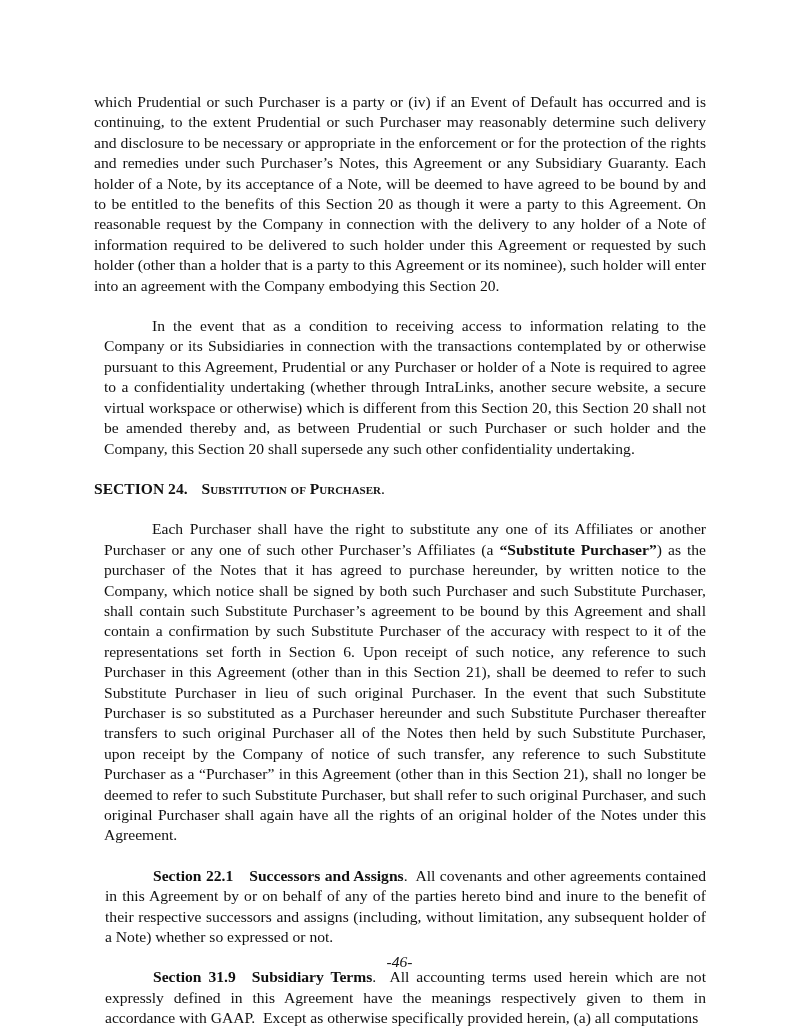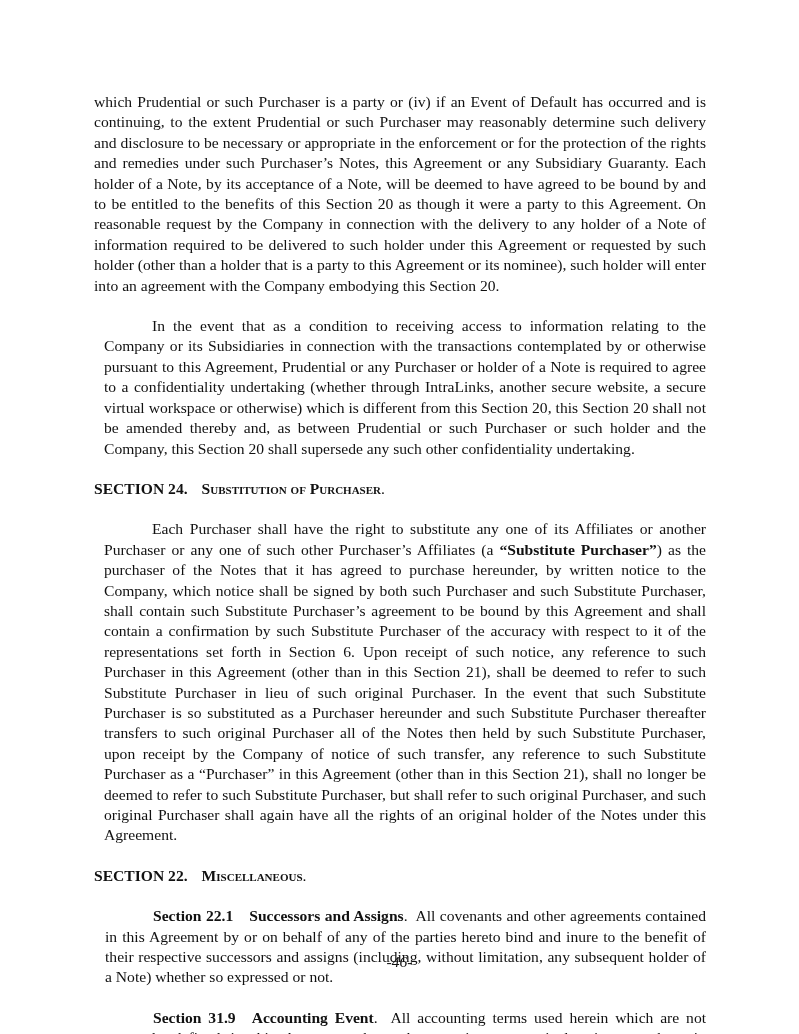--- a/index.html
+++ b/index.html
@@ -31,23 +31,20 @@
   <p class="para">which Prudential or such Purchaser is a party or (iv) if an Event of Default has occurred and is continuing, to the extent Prudential or such Purchaser may reasonably determine such delivery and disclosure to be necessary or appropriate in the enforcement or for the protection of the rights and remedies under such Purchaser’s Notes, this Agreement or any Subsidiary Guaranty. Each holder of a Note, by its acceptance of a Note, will be deemed to have agreed to be bound by and to be entitled to the benefits of this Section 20 as though it were a party to this Agreement. On reasonable request by the Company in connection with the delivery to any holder of a Note of information required to be delivered to such holder under this Agreement or requested by such holder (other than a holder that is a party to this Agreement or its nominee), such holder will enter into an agreement with the Company embodying this Section 20.</p>
 
   <p class="para indent">In the event that as a condition to receiving access to information relating to the Company or its Subsidiaries in connection with the transactions contemplated by or otherwise pursuant to this Agreement, Prudential or any Purchaser or holder of a Note is required to agree to a confidentiality undertaking (whether through IntraLinks, another secure website, a secure virtual workspace or otherwise) which is different from this Section 20, this Section 20 shall not be amended thereby and, as between Prudential or such Purchaser or such holder and the Company, this Section 20 shall supersede any such other confidentiality undertaking.</p>
 
   <div class="heading">
     <span>SECTION 24.</span><span class="sc">Substitution of Purchaser</span><span style="font-weight:normal">.</span>
   </div>
 
   <p class="para indent"><span>Each Purchaser shall have the right to substitute any one of its Affiliates or another Purchaser or any one of such other Purchaser’s Affiliates (a </span><span class="b">“Substitute Purchaser”</span><span>) as the purchaser of the Notes that it has agreed to purchase hereunder, by written notice to the Company, which notice shall be signed by both such Purchaser and such Substitute Purchaser, shall contain such Substitute Purchaser’s agreement to be bound by this Agreement and shall contain a confirmation by such Substitute Purchaser of the accuracy with respect to it of the representations set forth in Section 6.  Upon receipt of such notice, any reference to such Purchaser in this Agreement (other than in this Section 21), shall be deemed to refer to such Substitute Purchaser in lieu of such original Purchaser.  In the event that such Substitute Purchaser is so substituted as a Purchaser hereunder and such Substitute Purchaser thereafter transfers to such original Purchaser all of the Notes then held by such Substitute Purchaser, upon receipt by the Company of notice of such transfer, any reference to such Substitute Purchaser as a “Purchaser” in this Agreement (other than in this Section 21), shall no longer be deemed to refer to such Substitute Purchaser, but shall refer to such original Purchaser, and such original Purchaser shall again have all the rights of an original holder of the Notes under this Agreement.</span></p>
 
-  <div class="heading">
-    <span>SECTION 22.</span><span class="sc">Miscellaneous</span><span style="font-weight:normal">.</span>
-  </div>
 
   <p class="sub indent"><span class="lead">Section 22.1</span><span class="lead-title">Successors and Assigns</span><span>.</span><span style="white-space:pre-wrap">  All covenants and other agreements contained in this Agreement by or on behalf of any of the parties hereto bind and inure to the benefit of their respective successors and assigns (including, without limitation, any subsequent holder of a Note) whether so expressed or not.</span></p>
 
-  <p class="sub indent"><span class="lead">Section 31.9</span><span class="lead-title">Accounting Event</span><span>.</span><span style="white-space:pre-wrap">  All accounting terms used herein which are not expressly defined in this Agreement have the meanings respectively given to them in accordance with GAAP.  Except as otherwise specifically provided herein, (a) all computations</span></p>
+  <p class="sub indent"><span class="lead">Section 31.9</span><span class="lead-title">Subsidiary Terms</span><span>.</span><span style="white-space:pre-wrap">  All accounting terms used herein which are not expressly defined in this Agreement have the meanings respectively given to them in accordance with GAAP.  Except as otherwise specifically provided herein, (a) all computations</span></p>
 
 </div>
 
 <div class="footer">-46-</div>
 
 </body></html>

